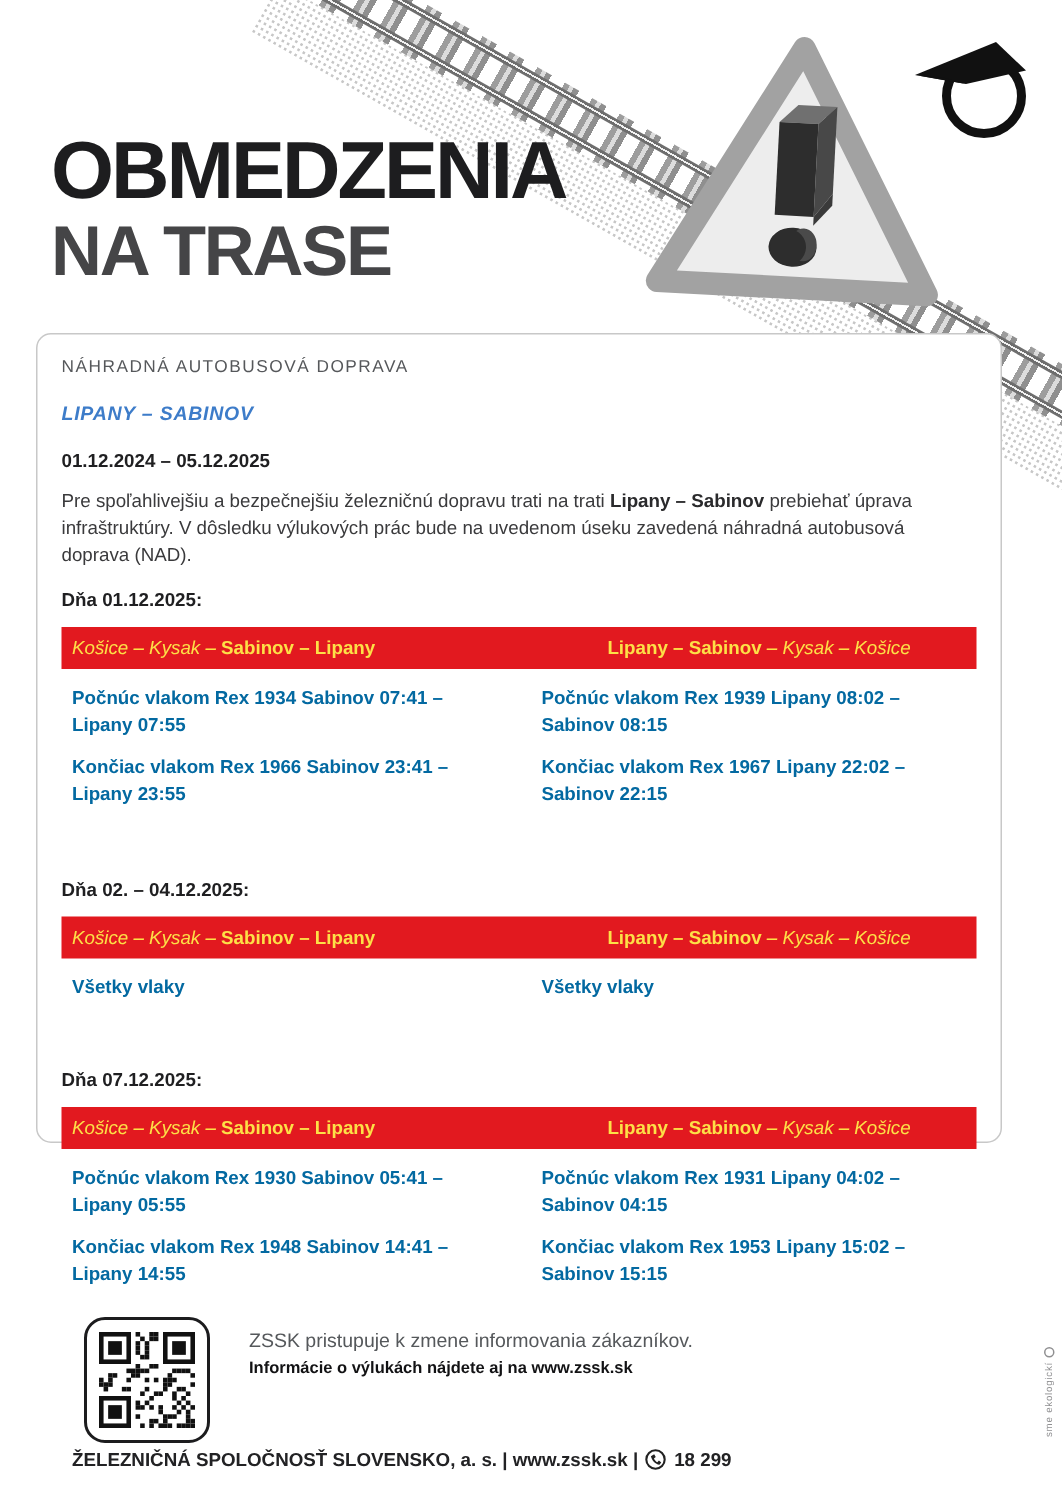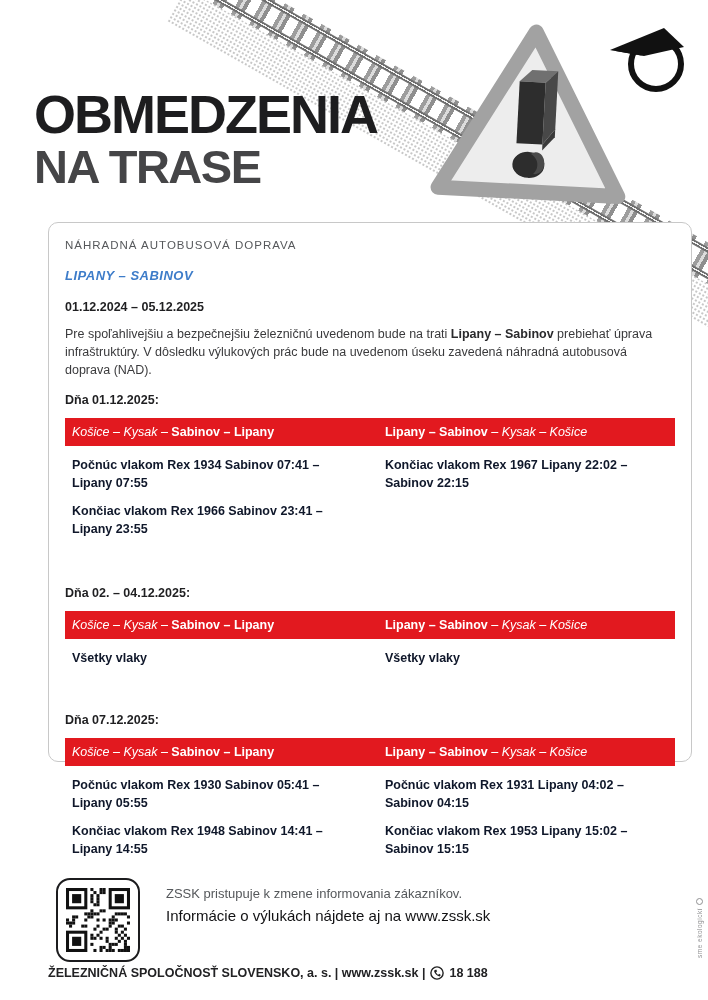--- a/index.html
+++ b/index.html
@@ -23,48 +23,48 @@
 
   
   .logo{position:absolute;left:610px;top:20px;width:84px;height:74px;z-index:1;}
 
   
   .title{position:absolute;left:34px;top:88px;z-index:1;line-height:0.98;}
   .title .l1{font-size:54px;font-weight:700;letter-spacing:-2px;color:#1d1d1f;}
   .title .l2{font-size:47px;font-weight:700;letter-spacing:-1.5px;color:#454547;margin-top:3px;}
 
   
-  .card{position:absolute;left:48px;top:222px;width:644px;height:540px;box-sizing:border-box;
+  .card{position:absolute;left:24px;top:222px;width:644px;height:540px;box-sizing:border-box;
     background:#fff;border:1.5px solid #c8c8c8;border-radius:10px;padding:14px 16px 0 16px;z-index:2;
     font-size:12.5px;line-height:1.44;}
   .kicker{margin:0;font-size:11.5px;letter-spacing:1px;color:#56585b;font-weight:400;}
   .route{margin:13px 0 0;font-weight:700;font-style:italic;font-size:13px;letter-spacing:0.5px;}
   .period{margin:13px 0 0;font-weight:700;color:#1f1f21;}
   .intro{margin:9px 0 0;color:#3a3a3c;}
   .intro b{color:#2a2a2c;}
   .trains-heading{margin:9px 0 0;font-weight:700;color:#1f1f21;}
   .section .day{margin:0;font-weight:700;color:#1f1f21;}
   .sec1{margin-top:12px;} .sec2{margin-top:46px;} .sec3{margin-top:44px;}
   .bar{margin-top:9px;height:28px;display:grid;grid-template-columns:51.3% 48.7%;
-    align-items:center;color:#ffffff;}
+    align-items:center;color:#fde047;gap:44px;}
   .bar-cell{padding-left:7px;white-space:nowrap;overflow:hidden;}
   .bar .it{font-style:italic;font-weight:400;}
   .bar .bd{font-weight:700;}
   .rows{display:grid;grid-template-columns:51.3% 48.7%;}
   .rows .col{padding-left:7px;padding-right:18px;}
-  .rows p{margin:10px 0 0;font-weight:700;color:#0f172a;}
+  .rows p{margin:10px 0 0;font-weight:700;color:#0369a1;}
 
   
   .page-info{position:absolute;top:860px;right:48px;font-weight:700;font-size:12.5px;color:#1c1c1e;z-index:2;}
   .qr-frame{position:absolute;left:56px;top:878px;width:84px;height:84px;box-sizing:border-box;
     border:2.5px solid #1c1c1e;border-radius:14px;display:flex;align-items:center;justify-content:center;background:#fff;}
   .qr-frame svg{width:64px;height:64px;}
   .qr-note{position:absolute;left:166px;top:884px;line-height:1.55;}
   .qr-note .n1{font-size:13px;color:#55585b;}
-  .qr-note .n2{font-size:15px;font-weight:400;color:#121214;}
+  .qr-note .n2{font-size:11px;font-weight:700;color:#121214;}
   .company-line{position:absolute;left:48px;top:966px;font-weight:700;font-size:12.5px;color:#222224;
     display:flex;align-items:center;gap:5px;}
   .phone-icon{display:inline-block;width:14px;height:14px;}
   .eco{position:absolute;right:5px;top:898px;writing-mode:vertical-rl;transform:rotate(180deg);
     font-size:6.5px;color:#8f8f91;letter-spacing:0.5px;display:flex;align-items:center;gap:3px;}
   .eco-dot{width:7px;height:7px;border-radius:50%;border:1.6px solid #8f8f91;box-sizing:border-box;}
 </style>
 </head>
 <body>
 
@@ -96,34 +96,35 @@
 
   <div class="title">
     <div class="l1">OBMEDZENIA</div>
     <div class="l2">NA TRASE</div>
   </div>
 
   <div class="card">
     <p class="kicker">NÁHRADNÁ AUTOBUSOVÁ DOPRAVA</p>
     <p class="route" style="color:#3d7cc9;">LIPANY – SABINOV</p>
     <p class="period">01.12.2024 – 05.12.2025</p>
-    <p class="intro"><span>Pre spoľahlivejšiu a bezpečnejšiu železničnú uvedenom bude na trati </span><b>Lipany – Sabinov</b><span> prebiehať úprava infraštruktúry. V dôsledku výlukových prác bude na uvedenom úseku zavedená náhradná autobusová doprava (NAD).</span></p>
+    <p class="intro"><span>Pre spoľahlivejšiu a bezpečnejšiu železničnú dopravu trati na trati </span><b>Lipany – Sabinov</b><span> prebiehať úprava infraštruktúry. V dôsledku výlukových prác bude na uvedenom úseku zavedená náhradná autobusová doprava (NAD).</span></p>
 
     <div class="section sec1">
       <p class="day">Dňa 01.12.2025:</p>
       <div class="bar" style="background:#e2191f;">
         <div class="bar-cell"><span class="it">Košice – Kysak – </span><span class="bd">Sabinov – Lipany</span></div>
         <div class="bar-cell"><span class="bd">Lipany – Sabinov</span><span class="it"> – Kysak – Košice</span></div>
       </div>
       <div class="rows">
         <div class="col">
           <p>Počnúc vlakom Rex 1934 Sabinov 07:41 – Lipany 07:55</p>
           <p>Končiac vlakom Rex 1966 Sabinov 23:41 – Lipany 23:55</p>
         </div>
         <div class="col">
+          <p>Počnúc vlakom Rex 1939 Lipany 08:02 – Sabinov 08:15</p>
           <p>Končiac vlakom Rex 1967 Lipany 22:02 – Sabinov 22:15</p>
         </div>
       </div>
     </div>
 
     <div class="section sec2">
       <p class="day">Dňa 02. – 04.12.2025:</p>
       <div class="bar" style="background:#e2191f;">
         <div class="bar-cell"><span class="it">Košice – Kysak – </span><span class="bd">Sabinov – Lipany</span></div>
         <div class="bar-cell"><span class="bd">Lipany – Sabinov</span><span class="it"> – Kysak – Košice</span></div>
@@ -274,21 +275,21 @@
   </div>
 
   <div class="company-line">
     <span>ŽELEZNIČNÁ SPOLOČNOSŤ SLOVENSKO, a. s. | www.zssk.sk |</span>
     <span class="phone-icon">
       <svg viewBox="0 0 16 16" xmlns="http://www.w3.org/2000/svg">
         <circle cx="8" cy="8" r="7" fill="none" stroke="#222" stroke-width="1.6"></circle>
         <path d="M4.5 5.5 L7 4 L8.2 6 L6.8 7.2 C7.4 8.6 8.4 9.6 9.4 10.1 L10.6 8.8 L12.4 10.2 L11 12 C8 11.6 5.2 8.8 4.5 5.5 Z" fill="#222"></path>
       </svg>
     </span>
-    <span>18 188</span>
+    <span>18 299</span>
   </div>
 
   <div class="eco">
     <span>sme ekologickí</span>
     <span class="eco-dot"></span>
   </div>
 
 </div>
 
 </body></html>

